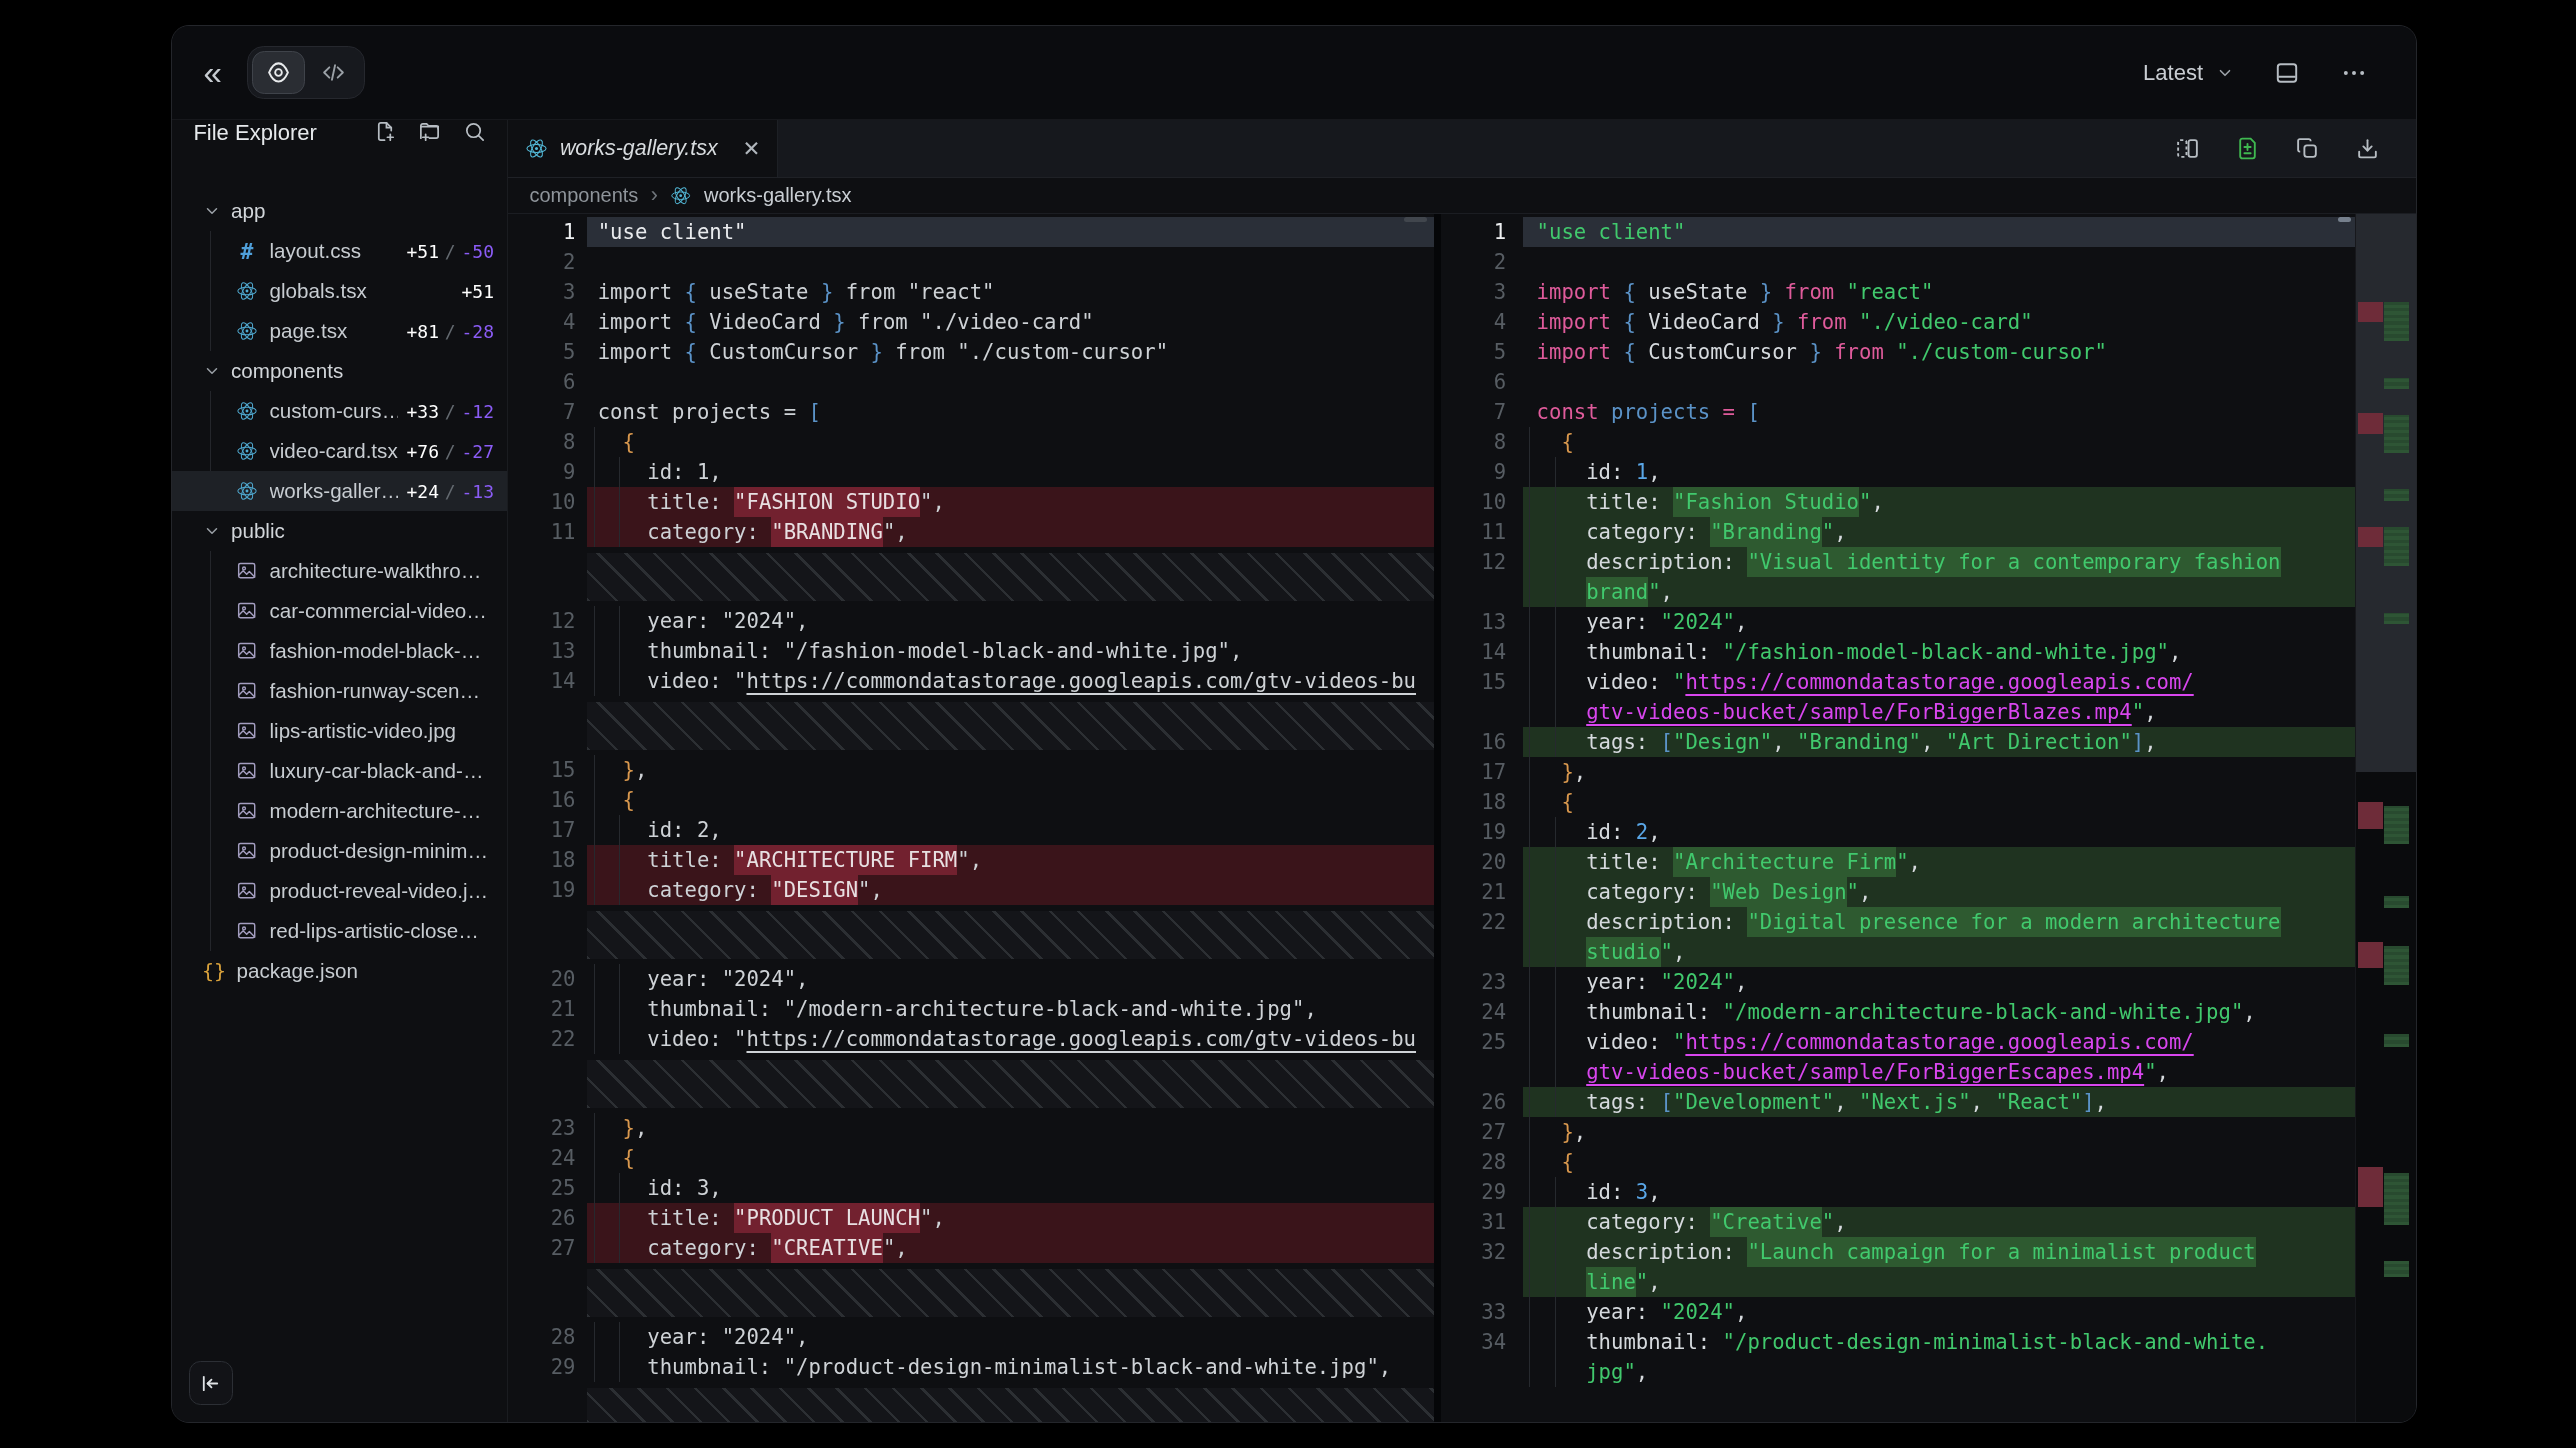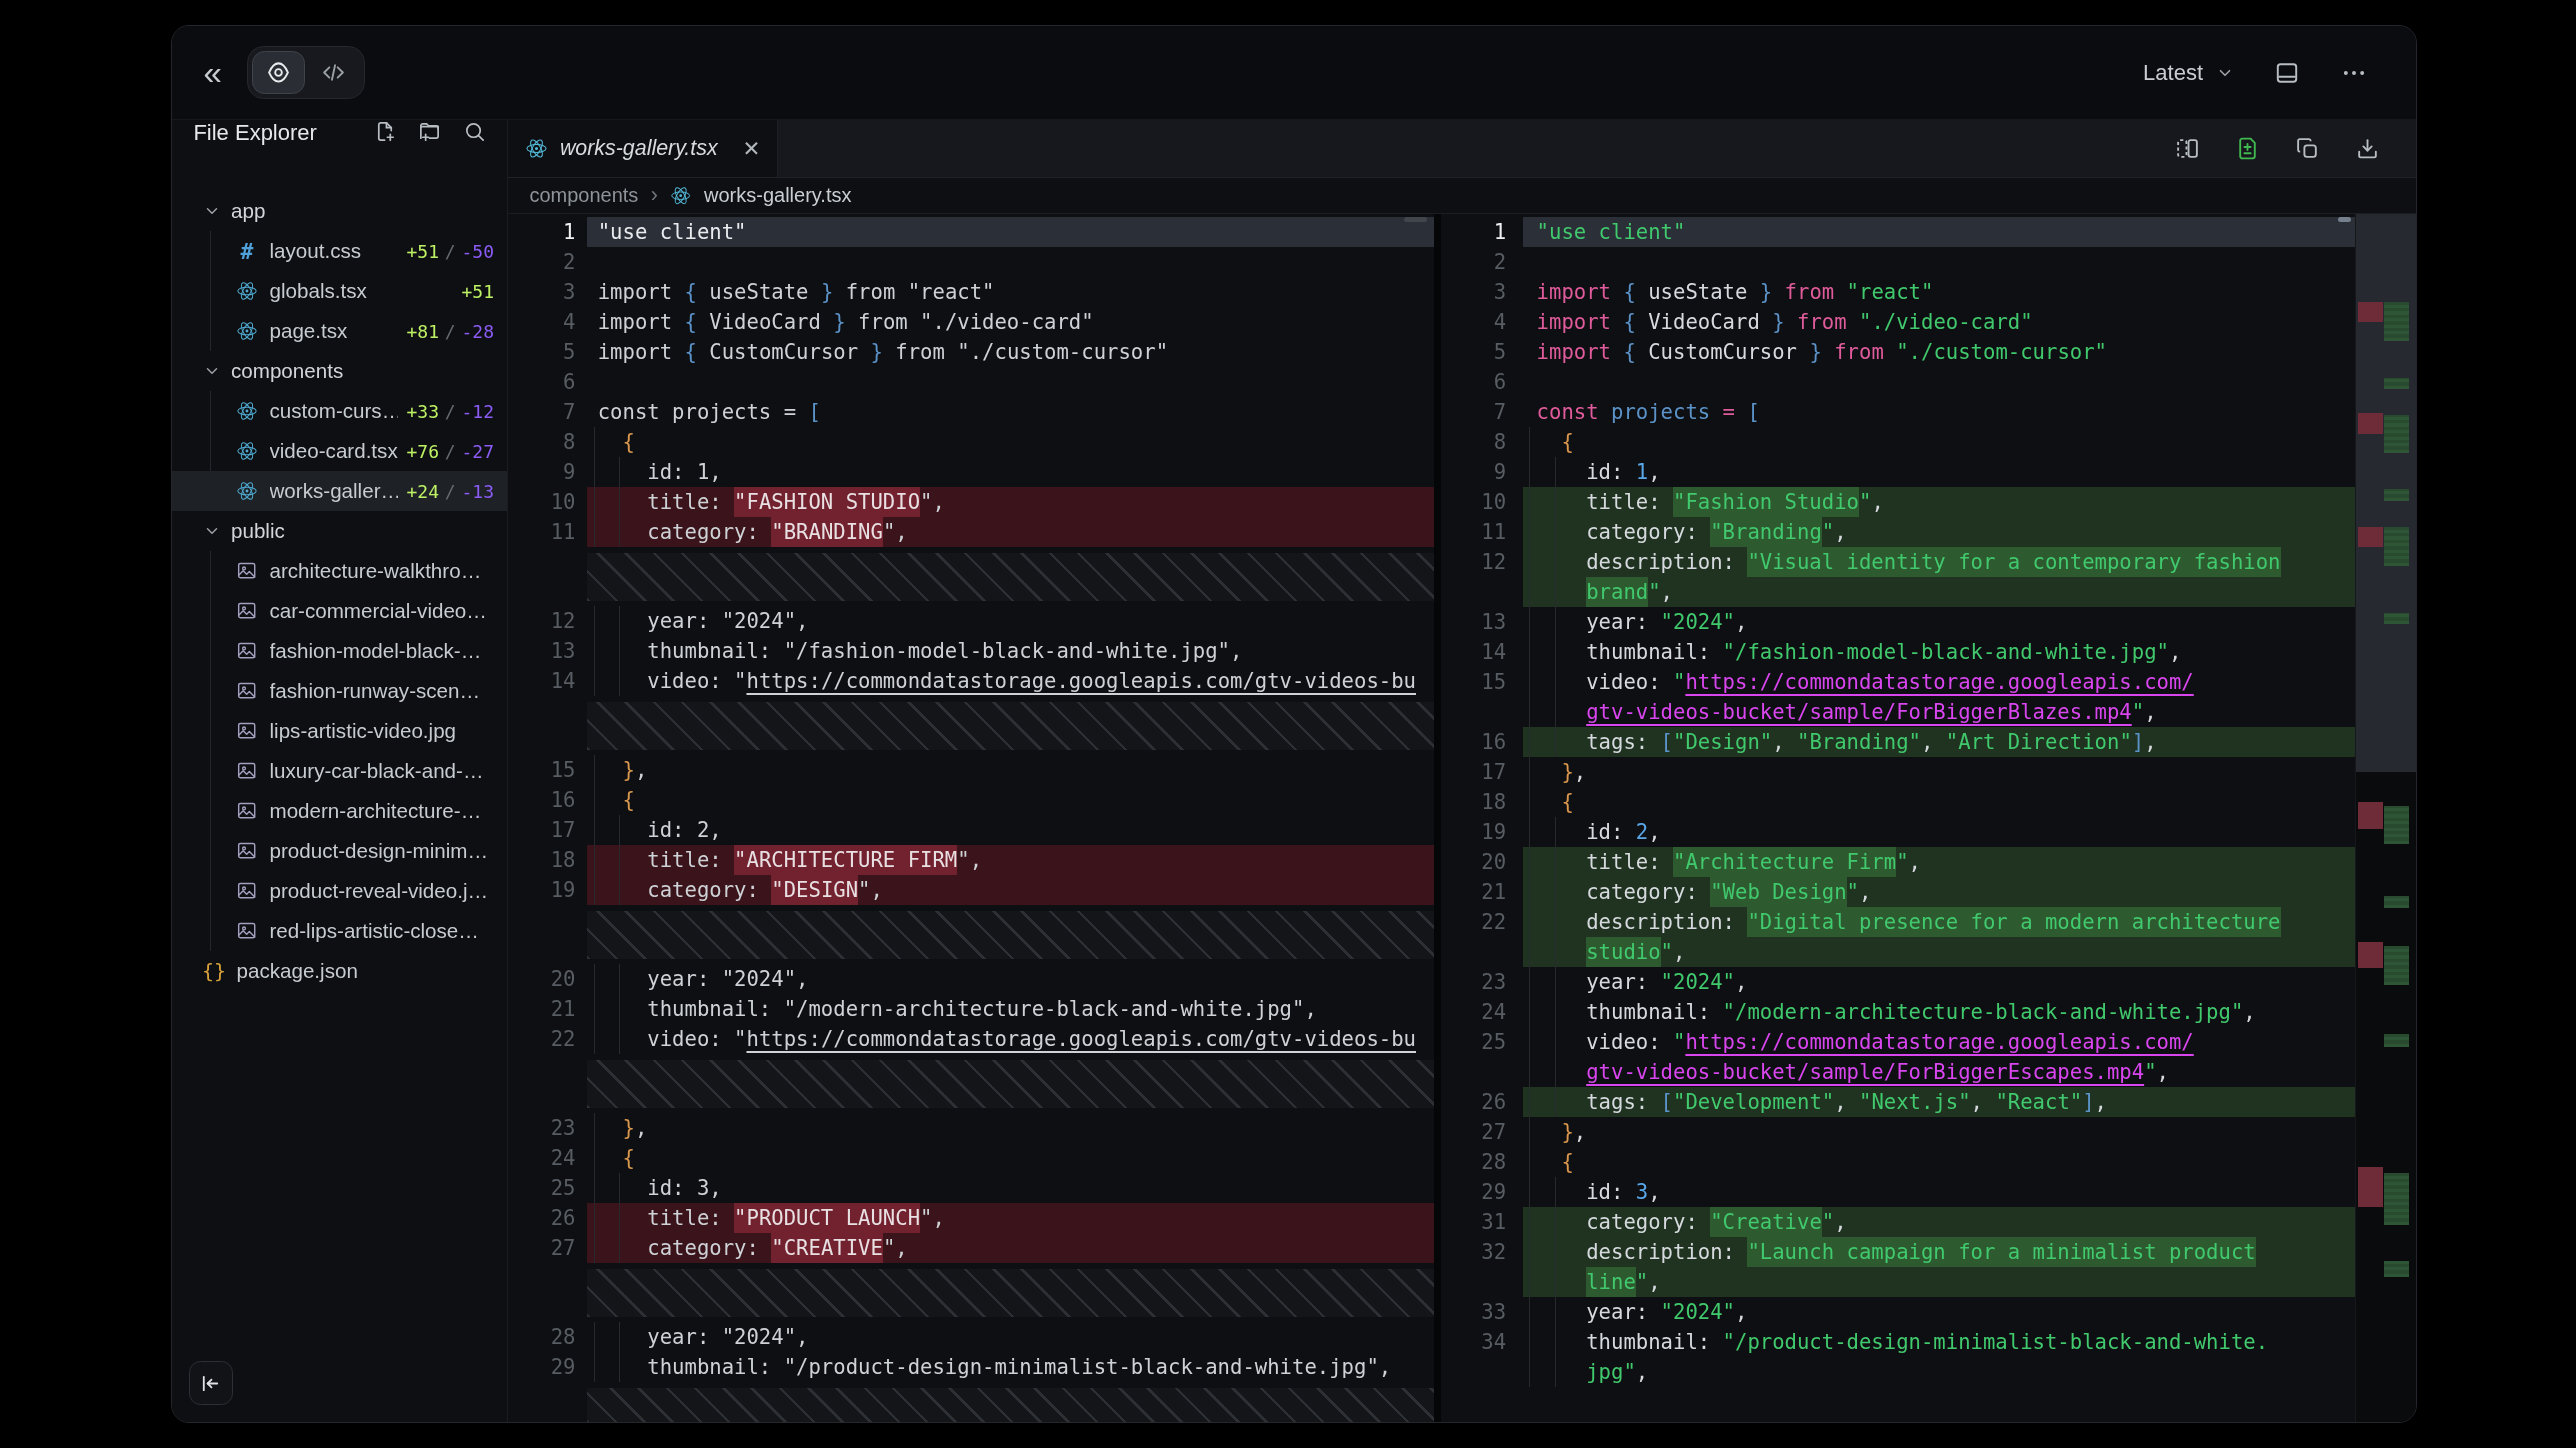--- a/index.html
+++ b/index.html
@@ -24,21 +24,21 @@
   .trow{height:40px;display:flex;align-items:center;position:relative;padding-right:13px;box-sizing:border-box;}
   .trow .chev{margin:0 10px 0 31px;color:#9aa0a6;flex:none;display:flex;}
   .trow .ficon{margin:0 11.5px 0 64px;flex:none;display:flex;width:22px;justify-content:center;}
   .trow.root .ficon{margin-left:31px;}
   .trow .lbl{font-size:20.6px;color:#c7ccd1;white-space:nowrap;overflow:hidden;}
   .trow.folder .lbl{color:#d2d6da;}
   .trow.child::before{content:"";position:absolute;left:38px;top:0;bottom:0;width:0.8px;background:#24262b;}
   .trow.selected{background:#1e2126;}
   .trow.selected::before{display:none;}
   .stats{margin-left:auto;font-family:"DejaVu Sans Mono",monospace;font-size:18px;display:flex;gap:5.8px;flex:none;padding-left:8.2px;}
-  .stat-add{color:#bef264;}.stat-del{color:#8b5cf6;}.stat-sep{color:#646a70;}
+  .stat-add{color:#ffffff;}.stat-del{color:#8b5cf6;}.stat-sep{color:#646a70;}
   .sb-collapse{position:absolute;left:16.5px;bottom:18px;width:44px;height:44px;border:0.8px solid #2c2f35;border-radius:11.5px;background:#121317;color:#dfe3e6;display:flex;align-items:center;justify-content:center;}
   
   .content{flex:1;display:flex;flex-direction:column;min-width:0;justify-content:center;}
   .tabbar{height:58px;background:#16181d;display:flex;align-items:center;border-bottom:0.8px solid #1f2126;box-sizing:border-box;}
   .tab{width:270px;height:100%;background:#0e0f12;display:flex;align-items:center;padding:0 16.5px;gap:12.4px;border-right:0.8px solid #1d2025;box-sizing:border-box;}
   .tlabel{font-style:italic;font-size:21.4px;color:#d8dcdf;flex:1;white-space:nowrap;}
   .tclose{color:#b0b6bc;font-size:21.4px;background:none;border:none;padding:0;}
   .tactions{margin-left:auto;display:flex;gap:35px;padding-right:36px;}
   .crumbs{height:36px;display:flex;align-items:center;gap:12.4px;padding-left:21.4px;font-size:20px;color:#8e949a;border-bottom:0.8px solid #1b1d22;background:#0e0f12;box-sizing:border-box;}
   .crumb-sep{color:#6f757b;font-size:21.4px;}

